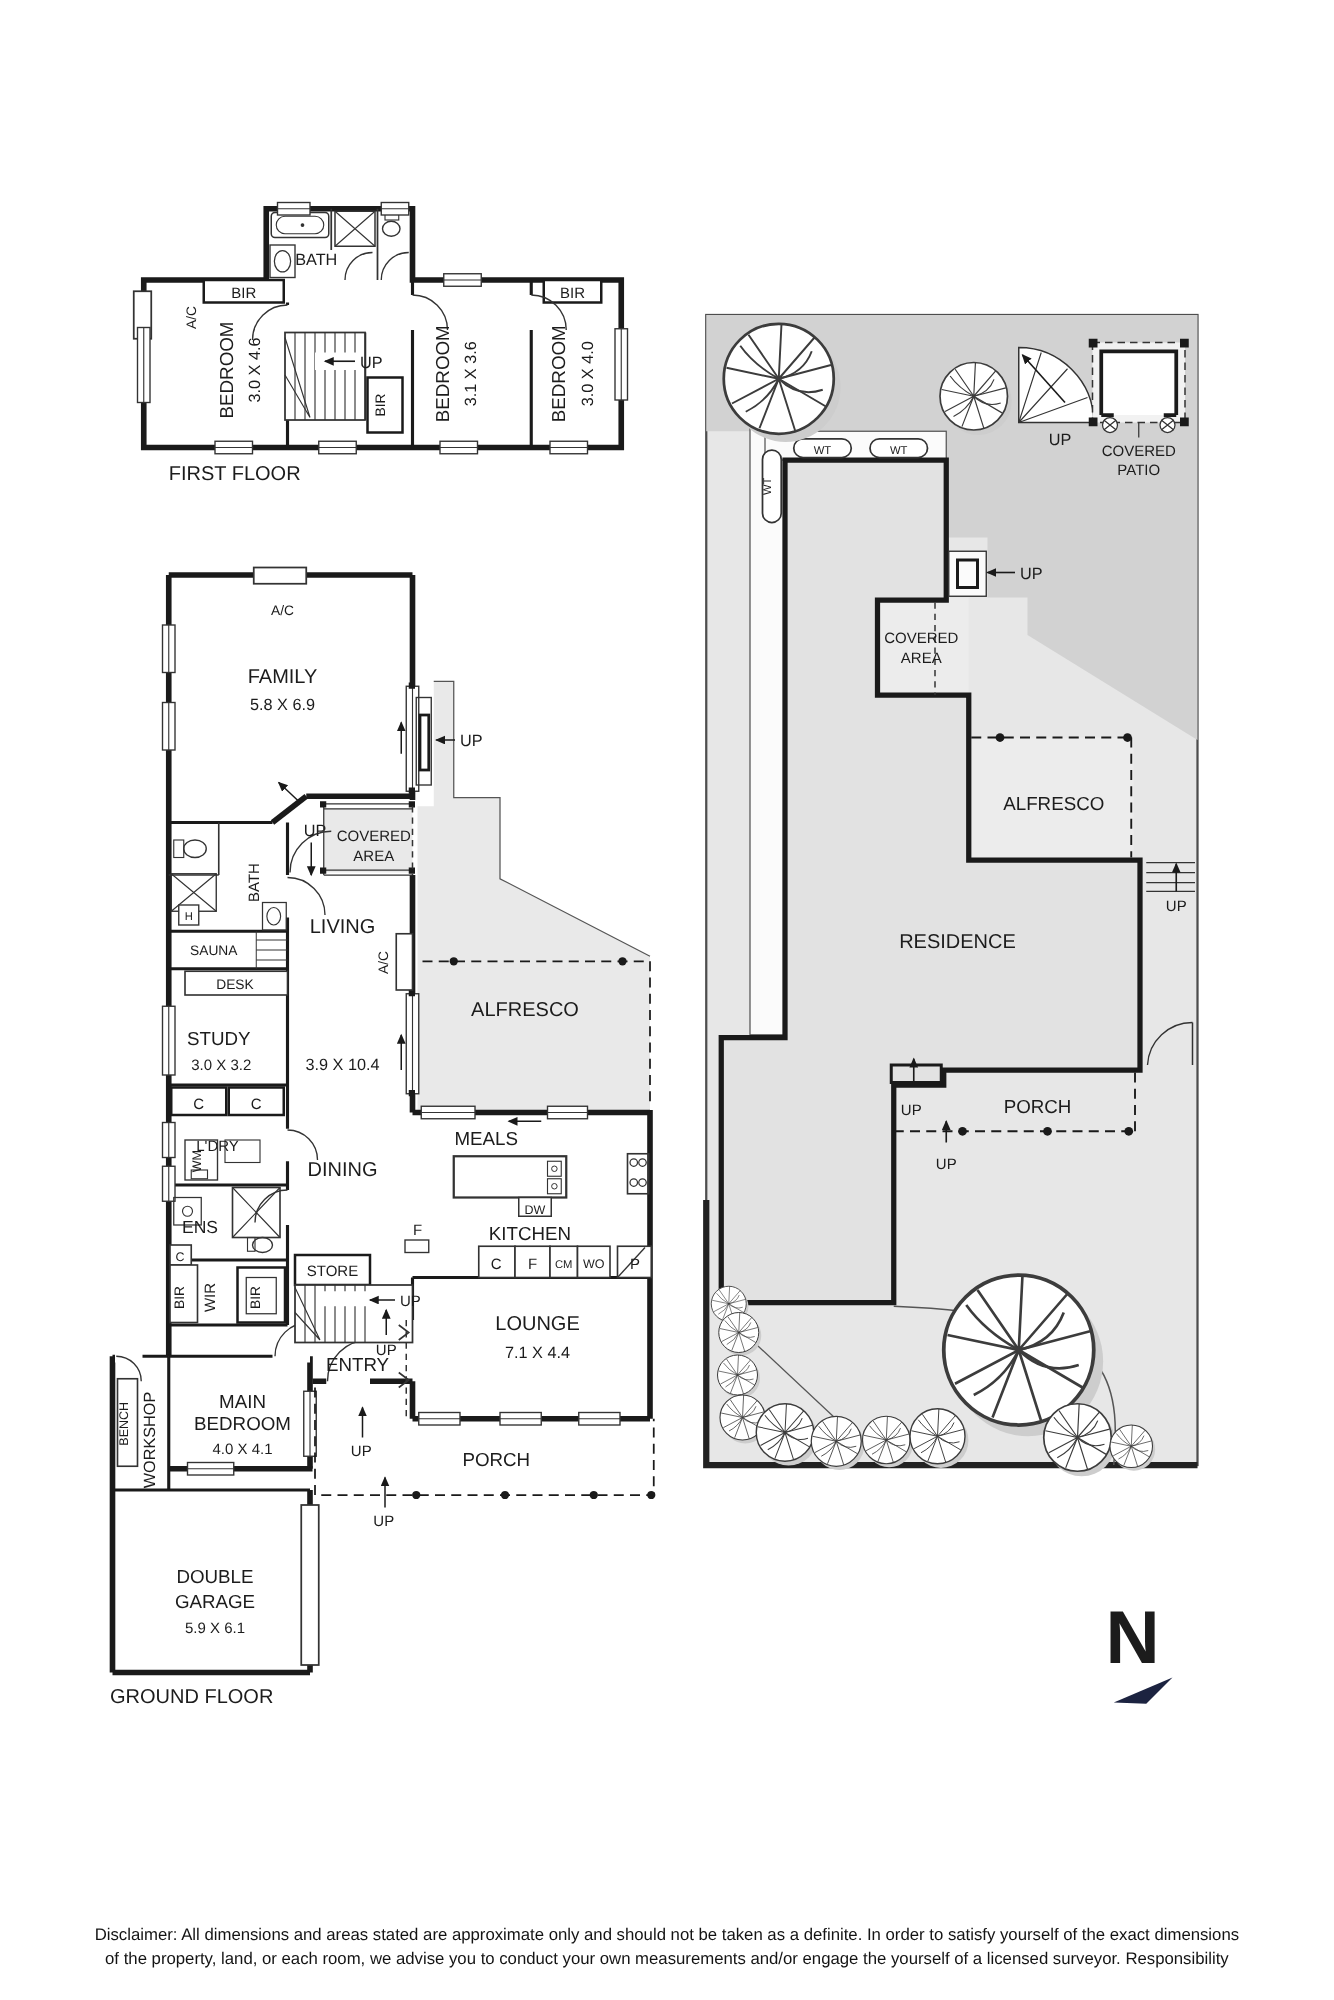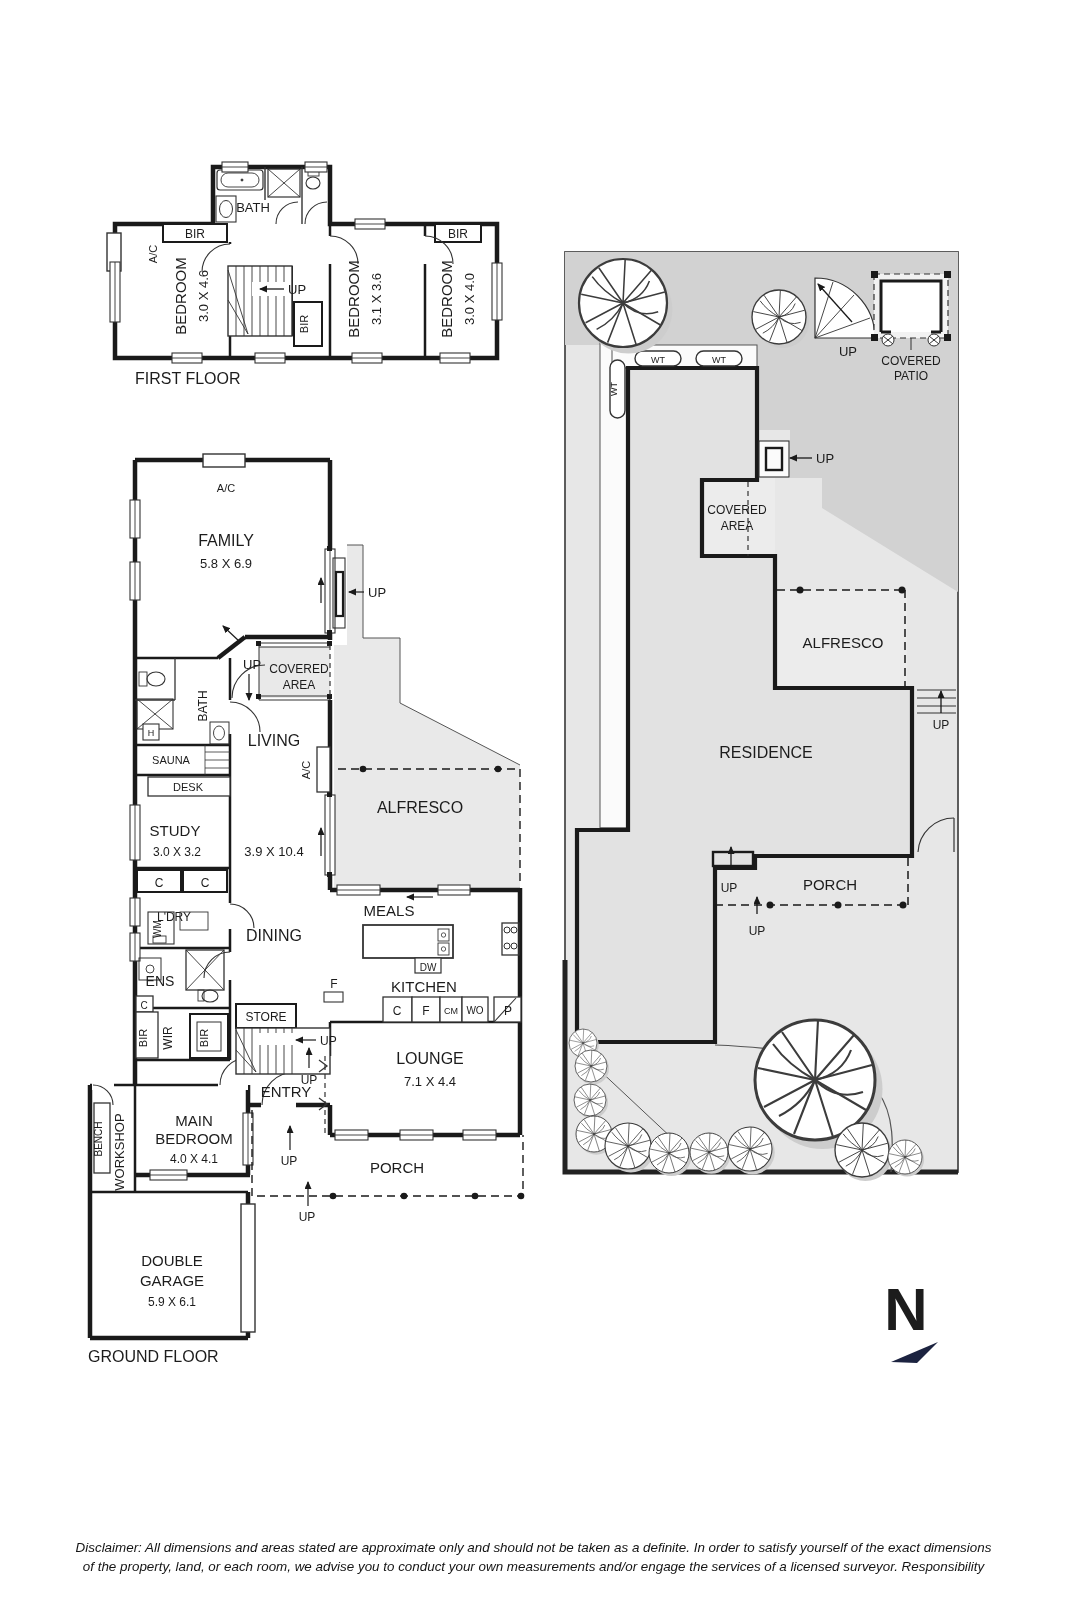--- a/index.html
+++ b/index.html
@@ -1,21 +1,21 @@
 <!DOCTYPE html>
 <html><head>
 <meta charset="utf-8">
 <style>
   html,body{margin:0;padding:0;background:#fff;}
   .page{position:relative;width:1067px;height:1600px;background:#ffffff;overflow:hidden;
         font-family:"Liberation Sans",sans-serif;}
   .plan-svg{position:absolute;left:0;top:0;}
   svg text{fill:#1c1c1c;font-family:"Liberation Sans",sans-serif;}
   .disclaimer{position:absolute;left:0;top:1538px;width:100%;text-align:center;
-              font-size:13.4px;line-height:1.42;color:#141414;font-style:italic;}
+              font-size:13.4px;line-height:1.42;color:#141414;}
 </style>
 </head>
 <body>
 
 <div class="page">
 
 <svg class="plan-svg" width="1067" height="1600" viewBox="0 0 1067 1600">
   <defs>
     <marker id="ah" markerWidth="9" markerHeight="8" refX="7" refY="3.5" orient="auto" markerUnits="userSpaceOnUse">
       <path d="M0,0 L8,3.5 L0,7 Z" fill="#1a1a1a"></path>
@@ -481,16 +481,16 @@
   </g>
 
   <g>
     <text x="906" y="1330" font-size="60" font-weight="bold" text-anchor="middle" fill="#1c2340" font-family="DejaVu Serif, serif">N</text>
     <polygon points="891,1362 938,1342 917,1363" fill="#1c2340"></polygon>
   </g>
 </svg>
 
 <div class="disclaimer">
   <div>Disclaimer: All dimensions and areas stated are approximate only and should not be taken as a definite. In order to satisfy yourself of the exact dimensions</div>
-  <div>of the property, land, or each room, we advise you to conduct your own measurements and/or engage the services of a licensed surveyor. Responsibility</div>
+  <div>of the property, land, or each room, we advise you to conduct your own measurements and/or engage the yourself of a licensed surveyor. Responsibility</div>
 </div>
 
 </div>
 
 </body></html>

